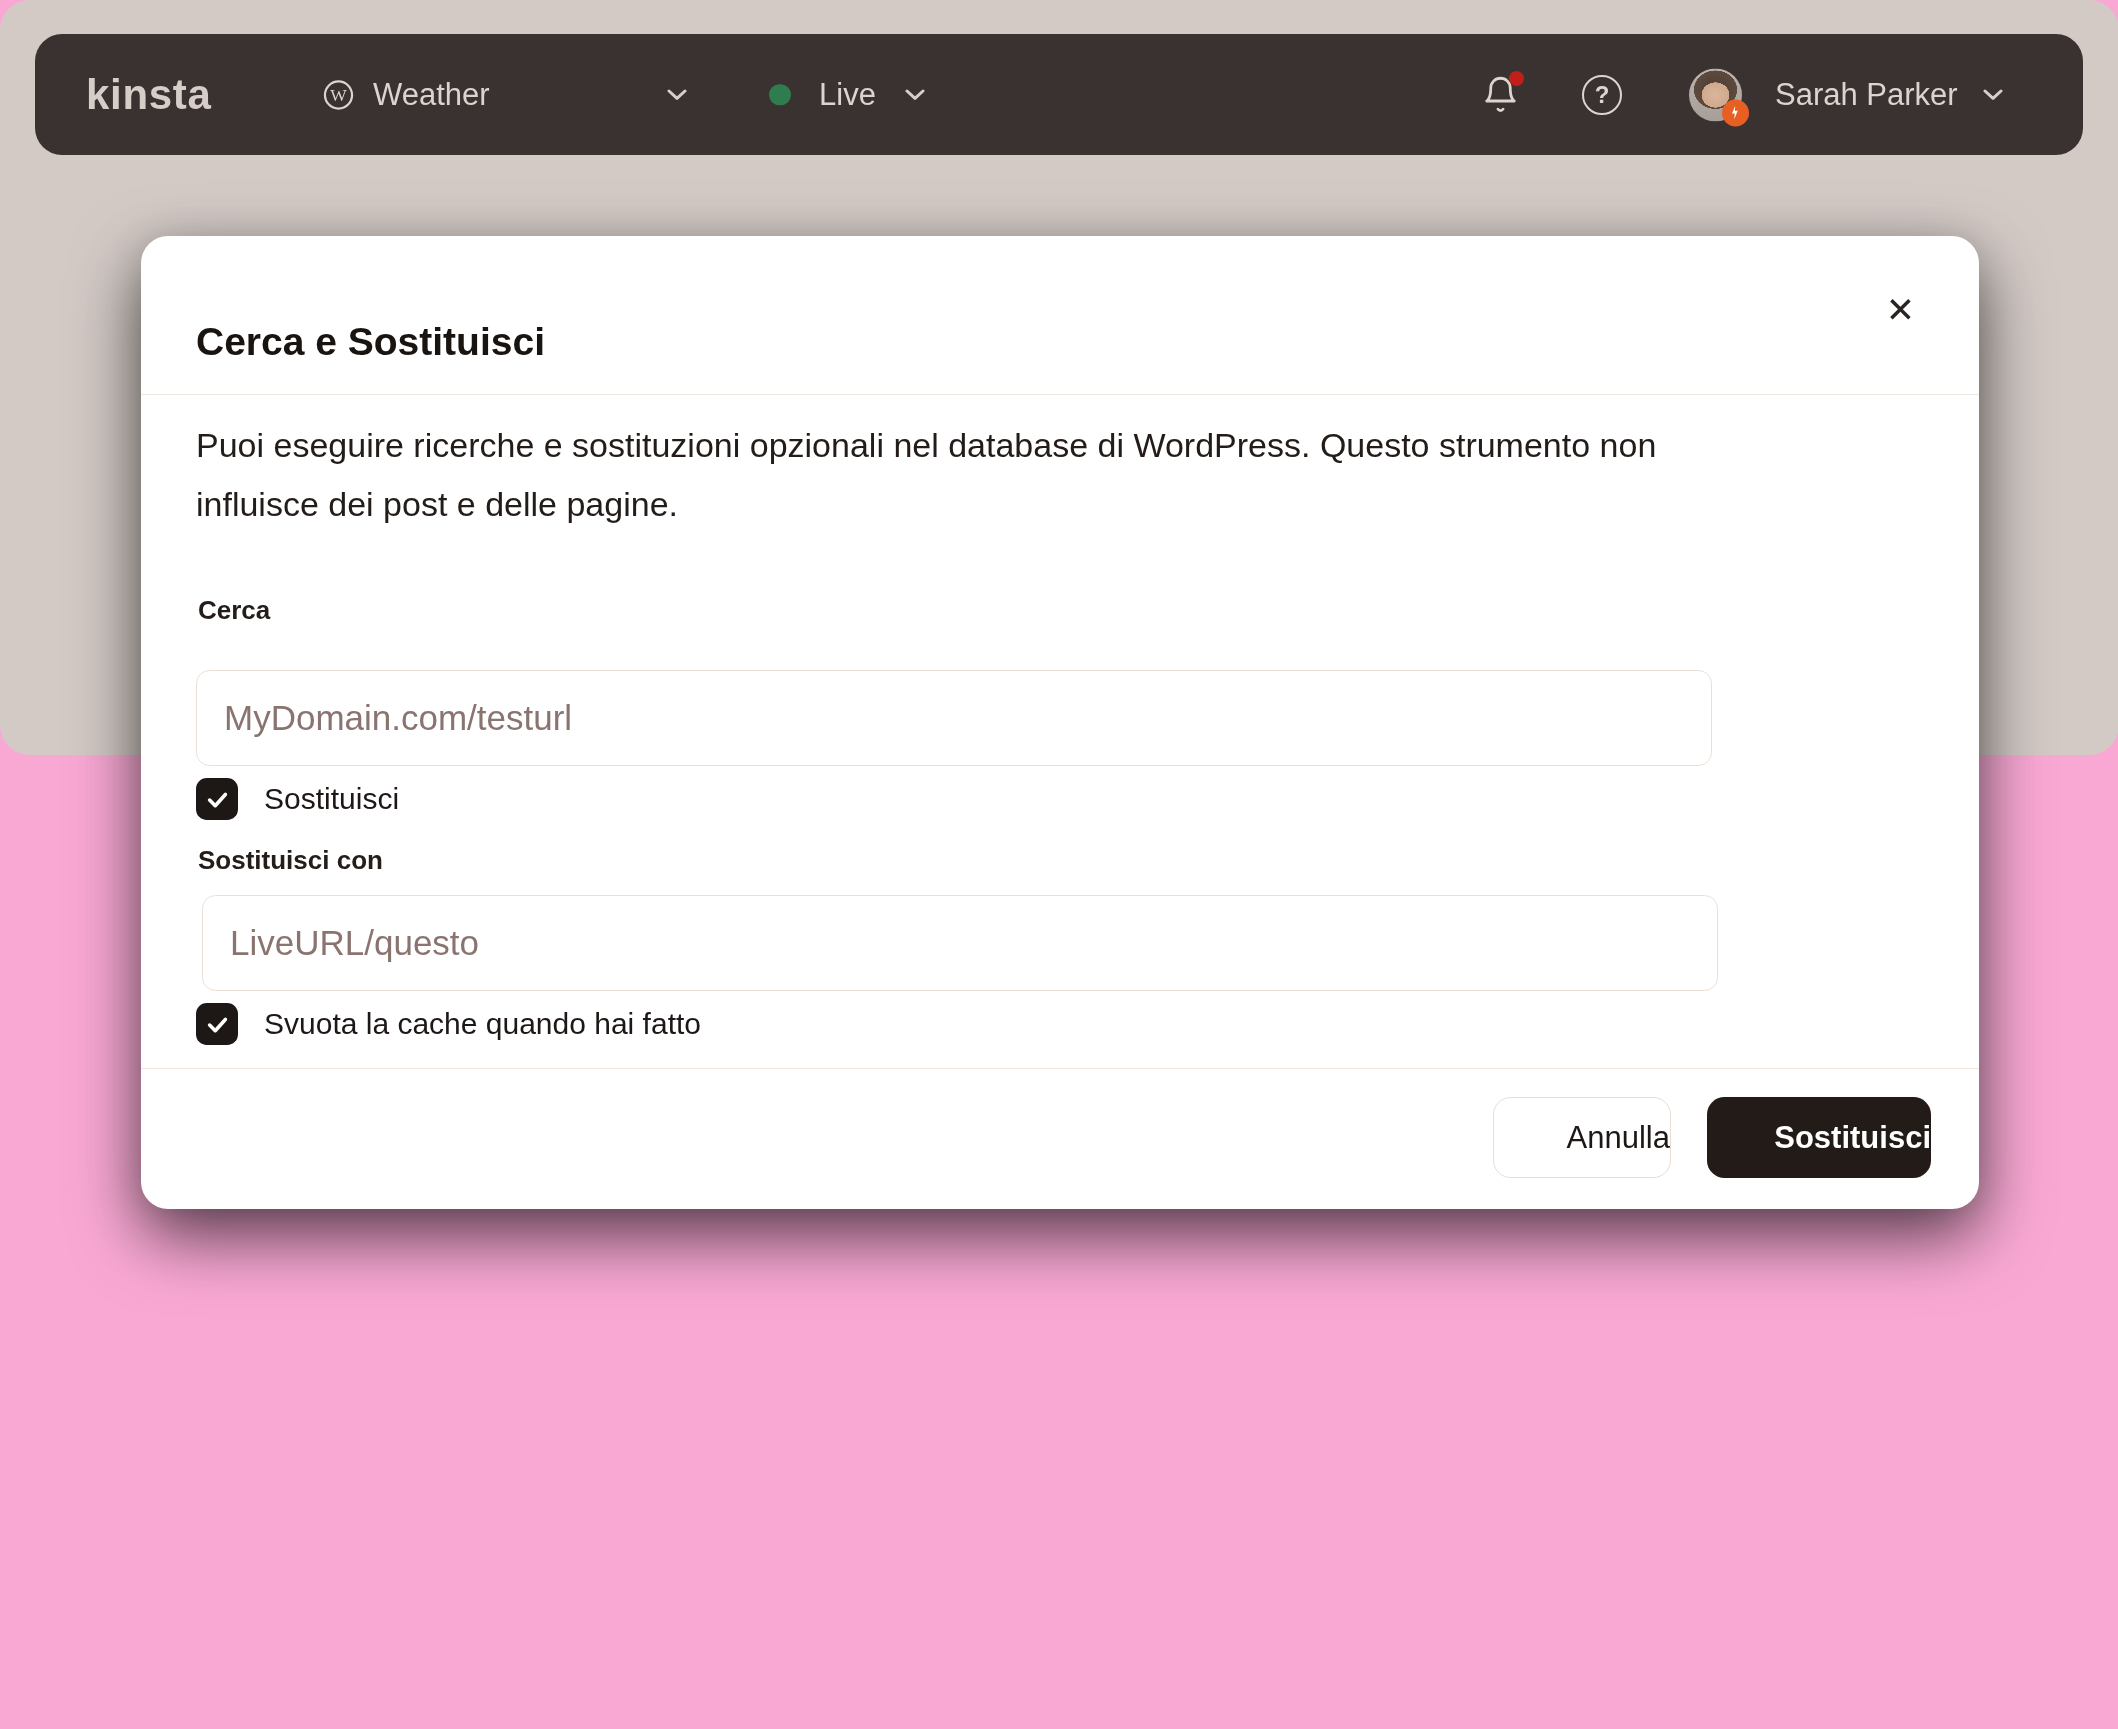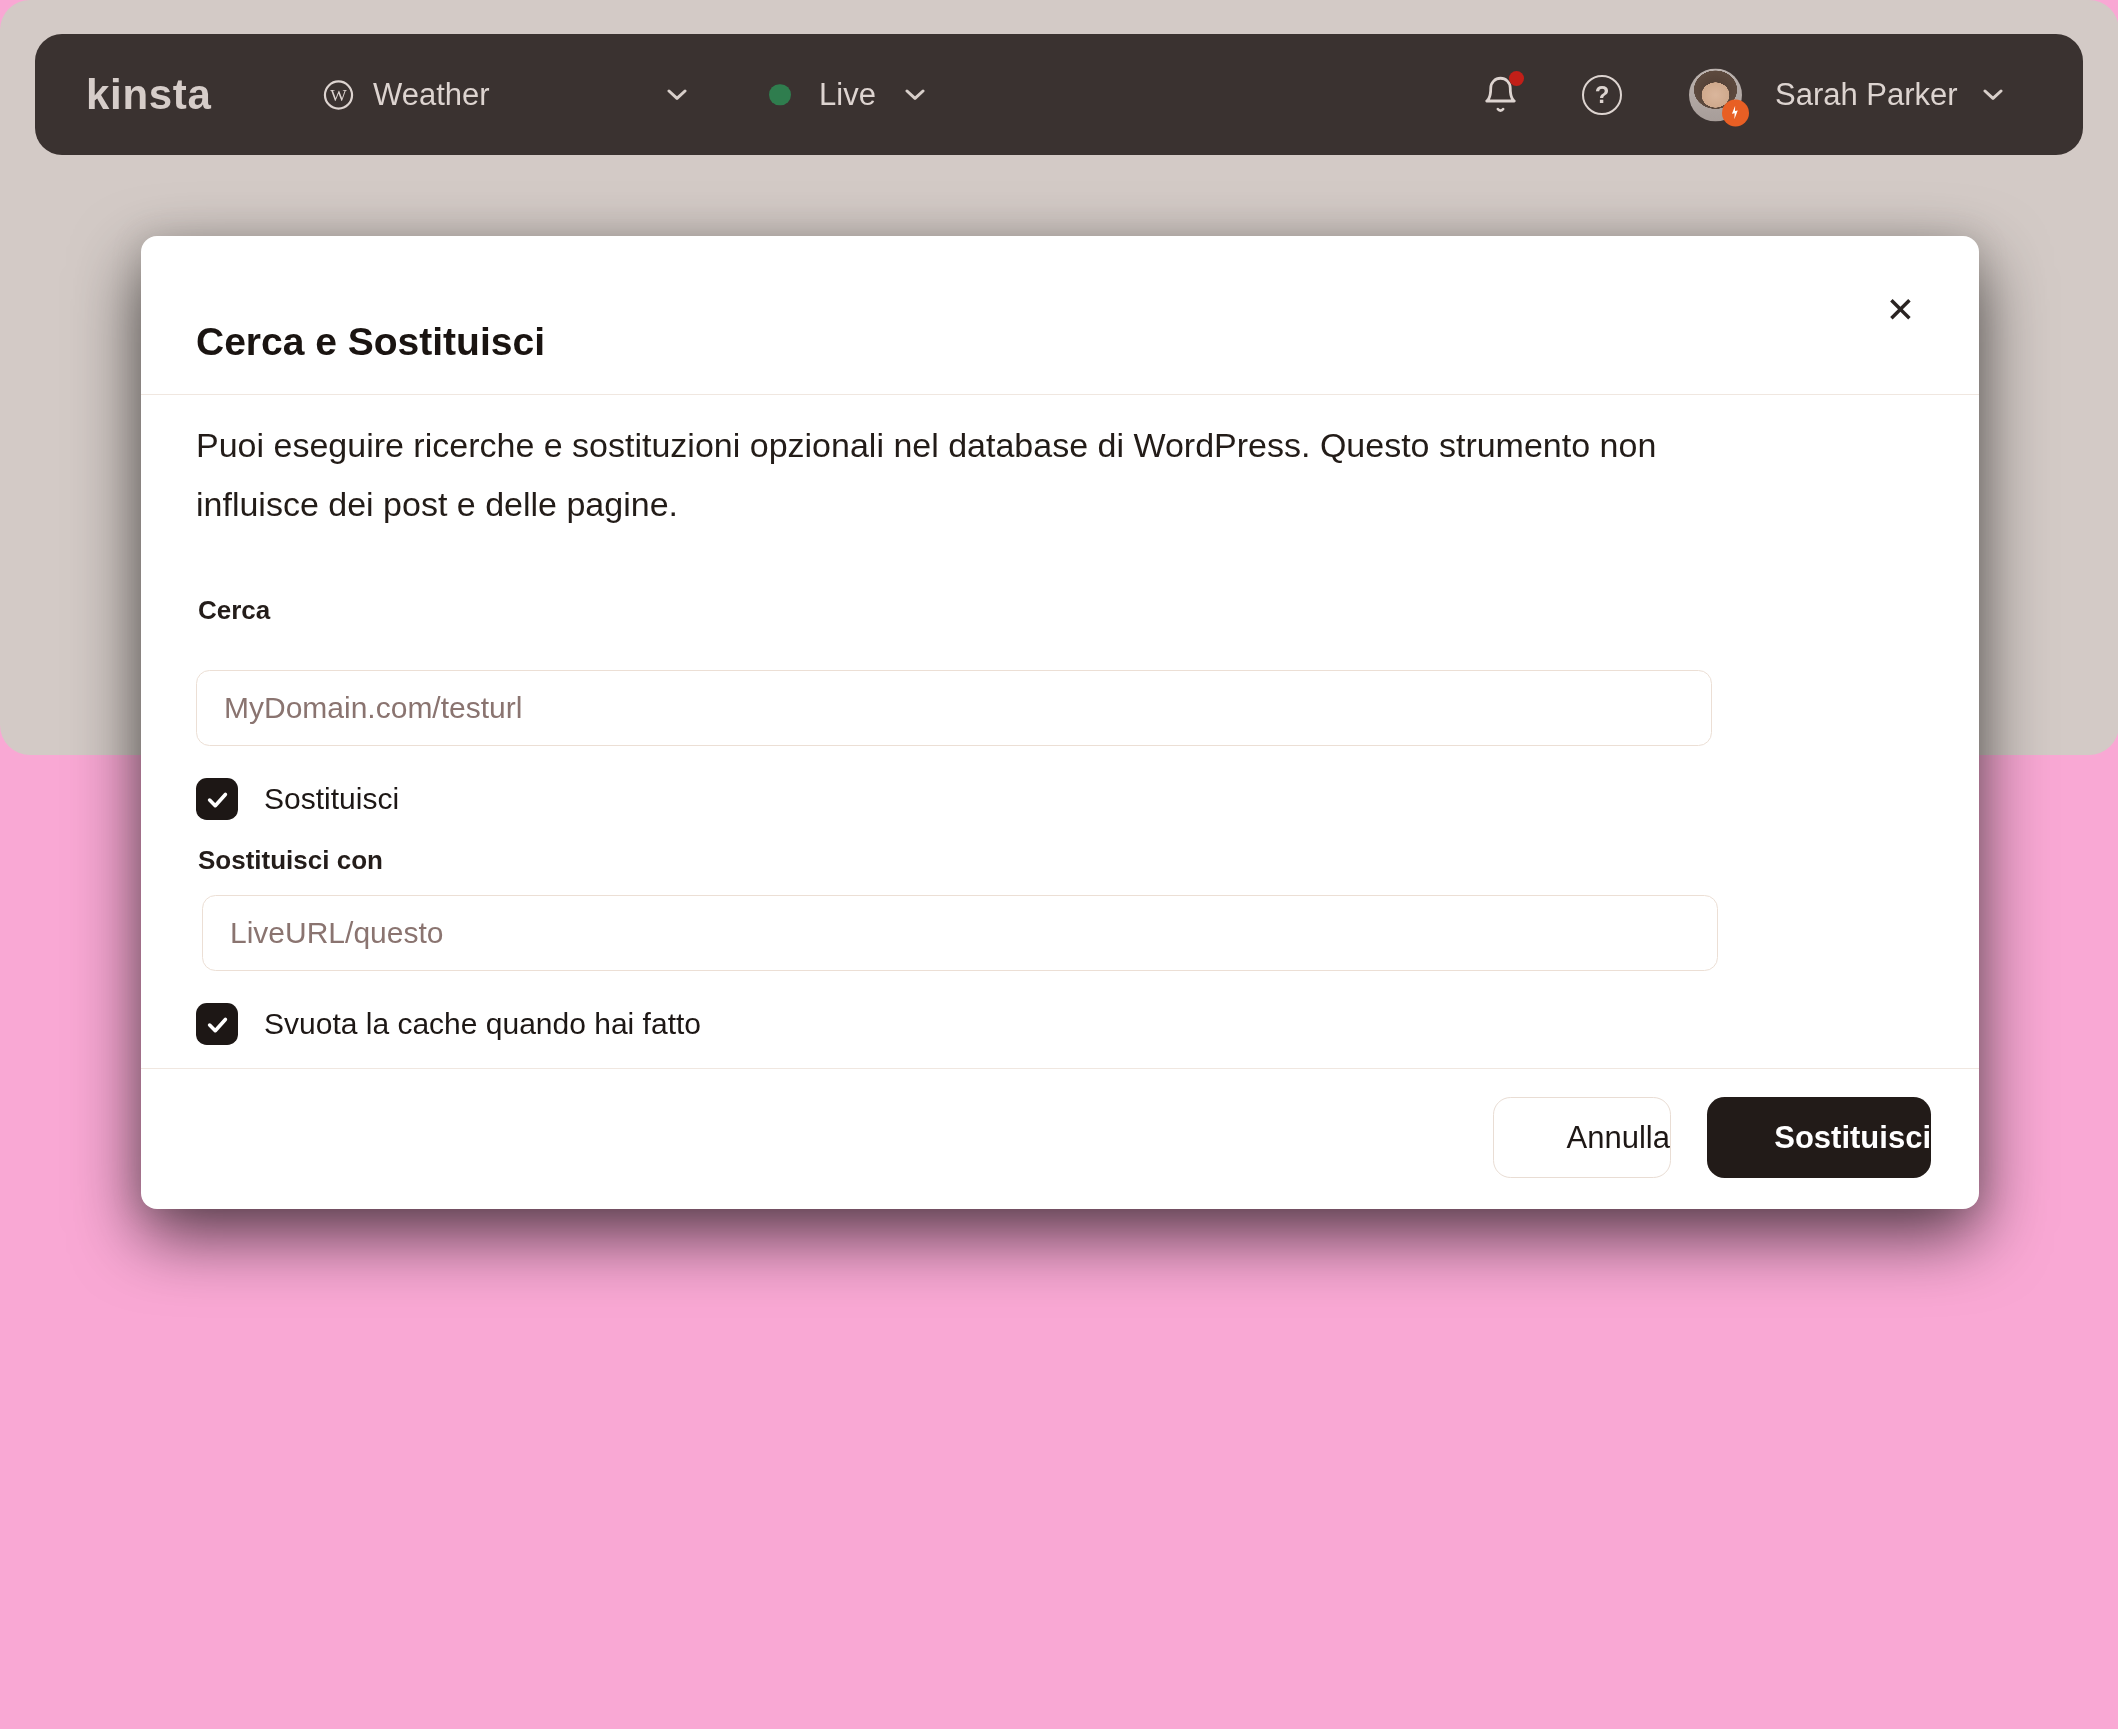--- a/index.html
+++ b/index.html
@@ -43,21 +43,21 @@
       linear-gradient(180deg,#bcb3af 0%,#a79d99 100%);
   }
   .speed-badge{
     position:absolute;right:-6.8px;bottom:-5.4px;width:27px;height:27px;border-radius:50%;
     display:flex;align-items:center;justify-content:center;
   }
   .user-name{left:1740px;}
   
   .modal{
     position:absolute;left:141px;top:236px;width:1838px;height:973px;
-    background:#ffffff;border-radius:16px;
+    background:#ffffff;border-radius:27px;
     box-shadow:0 27px 68px rgba(0,0,0,0.65), 0 0 23px 6.8px rgba(150,140,134,0.16);
   }
   .modal-title{
     position:absolute;left:55px;top:49px;font-size:39px;font-weight:700;color:#1a1411;
     line-height:62px;white-space:nowrap;
   }
   .close-btn{
     position:absolute;right:58px;top:53px;width:41px;height:41px;border:none;background:none;
     font-size:35px;font-weight:300;color:#2a2422;cursor:pointer;line-height:41px;text-align:center;
     font-family:"Liberation Sans",sans-serif;padding:0;
@@ -66,23 +66,23 @@
   .divider-header{top:158px;}
   .divider-footer{top:832px;}
   .modal-desc{position:absolute;left:55px;top:180px;}
   .desc-line{font-size:34px;line-height:59px;color:#231c18;white-space:nowrap;}
   .field-label{
     position:absolute;left:57px;font-size:26px;font-weight:600;color:#241d1a;line-height:34px;
   }
   .label-cerca{top:357px;}
   .label-sostituisci-con{top:607px;}
   .text-input{
-    position:absolute;left:55px;width:1516px;height:76px;box-sizing:border-box;
+    position:absolute;left:55px;width:1516px;height:96px;box-sizing:border-box;
     border:1.4px solid #ecdfd5;border-radius:13.5px;padding:0 27px;
-    font-family:"Liberation Sans",sans-serif;font-size:30px;color:#1d1715;background:#fff;outline:none;
+    font-family:"Liberation Sans",sans-serif;font-size:35px;color:#1d1715;background:#fff;outline:none;
   }
   .text-input::placeholder{color:#8a7470;opacity:1;}
   .input-search{top:434px;}
   .input-replace{top:659px;margin-left:6px;}
   .check-row{position:absolute;left:55px;display:flex;align-items:center;}
   .row-replace{top:542px;}
   .row-cache{top:767px;align-items:center;}
   .checkbox{
     width:42px;height:42px;border-radius:10.8px;border:none;padding:0;cursor:pointer;
     display:flex;align-items:center;justify-content:center;flex:0 0 auto;

